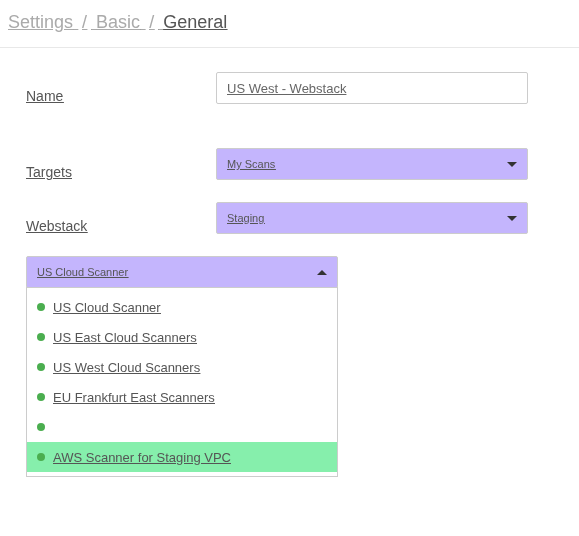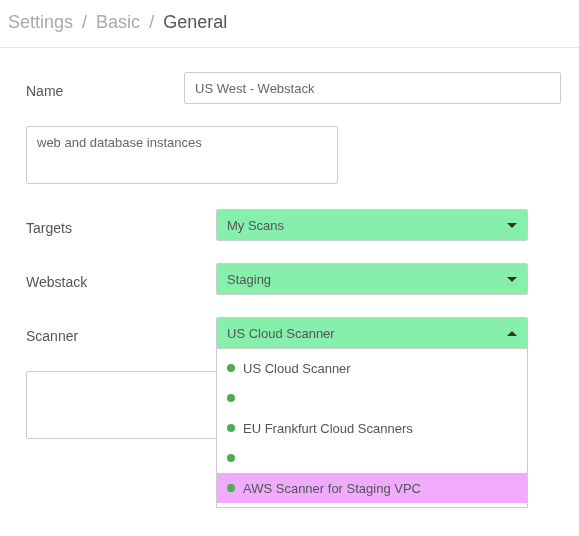--- a/index.html
+++ b/index.html
@@ -1,50 +1,50 @@
 <!DOCTYPE html>
 <html><head>
 <meta charset="utf-8">
 <style>
-  * { box-sizing: border-box; margin: 0; padding: 0; }
+  * { box-sizing: border-box; margin: 0; padding: 0; text-decoration: underline; }
   html, body { width: 579px; height: 536px; }
   body {
     font-family: "Segoe UI", Arial, sans-serif;
     font-size: 14px;
     color: #555;
     background: #fff;
   }
   .breadcrumb {
     padding: 12px 8px 14px 8px;
     font-size: 18px;
     color: #aaa;
     border-bottom: 1px solid #e8e8e8;
   }
   .breadcrumb .sep { color: #aaa; padding: 0 4px; }
   .breadcrumb .current { color: #555; }
   .form {
     padding: 24px 18px 0 26px;
   }
   .row {
     display: flex;
-    align-items: center;
+    align-items: flex-end;
     margin-bottom: 22px;
   }
   .label-col {
     width: 190px;
     padding-top: 6px;
     font-size: 14px;
     color: #555;
   }
   .field-col {
     flex: 1;
     position: relative;
   }
   .text-input {
-    width: 377px;
+    width: 312px;
     height: 32px;
     border: 1px solid #ccc;
     border-radius: 2px;
     padding: 0 10px;
     font-family: inherit;
     font-size: 13px;
     color: #666;
   }
   .textarea {
     width: 312px;
@@ -60,22 +60,22 @@
   .select {
     width: 312px;
     height: 32px;
     border: 1px solid #ccc;
     border-radius: 2px;
     padding: 0 10px;
     display: flex;
     align-items: center;
     justify-content: space-between;
     cursor: pointer;
-    background: #86efac;
-    font-size: 13px;
+    background: #c4b5fd;
+    font-size: 11px;
     color: #555;
   }
   .select .caret {
     width: 0; height: 0;
     border-left: 5px solid transparent;
     border-right: 5px solid transparent;
   }
   .caret-down { border-top: 5px solid #333; }
   .caret-up { border-bottom: 5px solid #333; }
   .dropdown {
@@ -91,21 +91,21 @@
   }
   .option {
     display: flex;
     align-items: center;
     height: 30px;
     padding: 0 10px;
     cursor: pointer;
     font-size: 13px;
     color: #555;
   }
-  .option.highlight { background: #f0abfc; }
+  .option.highlight { background: #86efac; }
   .dot {
     width: 8px; height: 8px;
     border-radius: 50%;
     background: #4bae4f;
     margin-right: 8px;
     flex-shrink: 0;
   }
   .targets-box {
     width: 312px;
     height: 68px;
@@ -138,23 +138,20 @@
 <div class="form">
 
   <div class="row">
     <div class="label-col">Name</div>
     <div class="field-col">
       <input class="text-input" value="US West - Webstack" style="">
     </div>
   </div>
 
   <div class="row">
-    <div class="field-col">
-      <textarea class="textarea" style="">web and database instances</textarea>
-    </div>
   </div>
 
   <div class="row">
     <div class="label-col">Targets</div>
     <div class="field-col">
       <div class="select">
         <span>My Scans</span>
         <span class="caret caret-down"></span>
       </div>
     </div>
@@ -164,37 +161,41 @@
     <div class="label-col">Webstack</div>
     <div class="field-col">
       <div class="select">
         <span>Staging</span>
         <span class="caret caret-down"></span>
       </div>
     </div>
   </div>
 
   <div class="row row-scanner">
-    <div class="label-col">Scanner</div>
     <div class="field-col">
       <div class="select">
         <span>US Cloud Scanner</span>
         <span class="caret caret-up"></span>
       </div>
       <div class="dropdown">
         <div class="option">
           <span class="dot"></span>
           <span>US Cloud Scanner</span>
         </div>
         <div class="option">
           <span class="dot"></span>
-        </div>
-        <div class="option">
-          <span class="dot"></span>
-          <span>EU Frankfurt Cloud Scanners</span>
+          <span>US East Cloud Scanners</span>
+        </div>
+        <div class="option">
+          <span class="dot"></span>
+          <span>US West Cloud Scanners</span>
+        </div>
+        <div class="option">
+          <span class="dot"></span>
+          <span>EU Frankfurt East Scanners</span>
         </div>
         <div class="option">
           <span class="dot"></span>
         </div>
         <div class="option highlight">
           <span class="dot"></span>
           <span>AWS Scanner for Staging VPC</span>
         </div>
       </div>
     </div>

